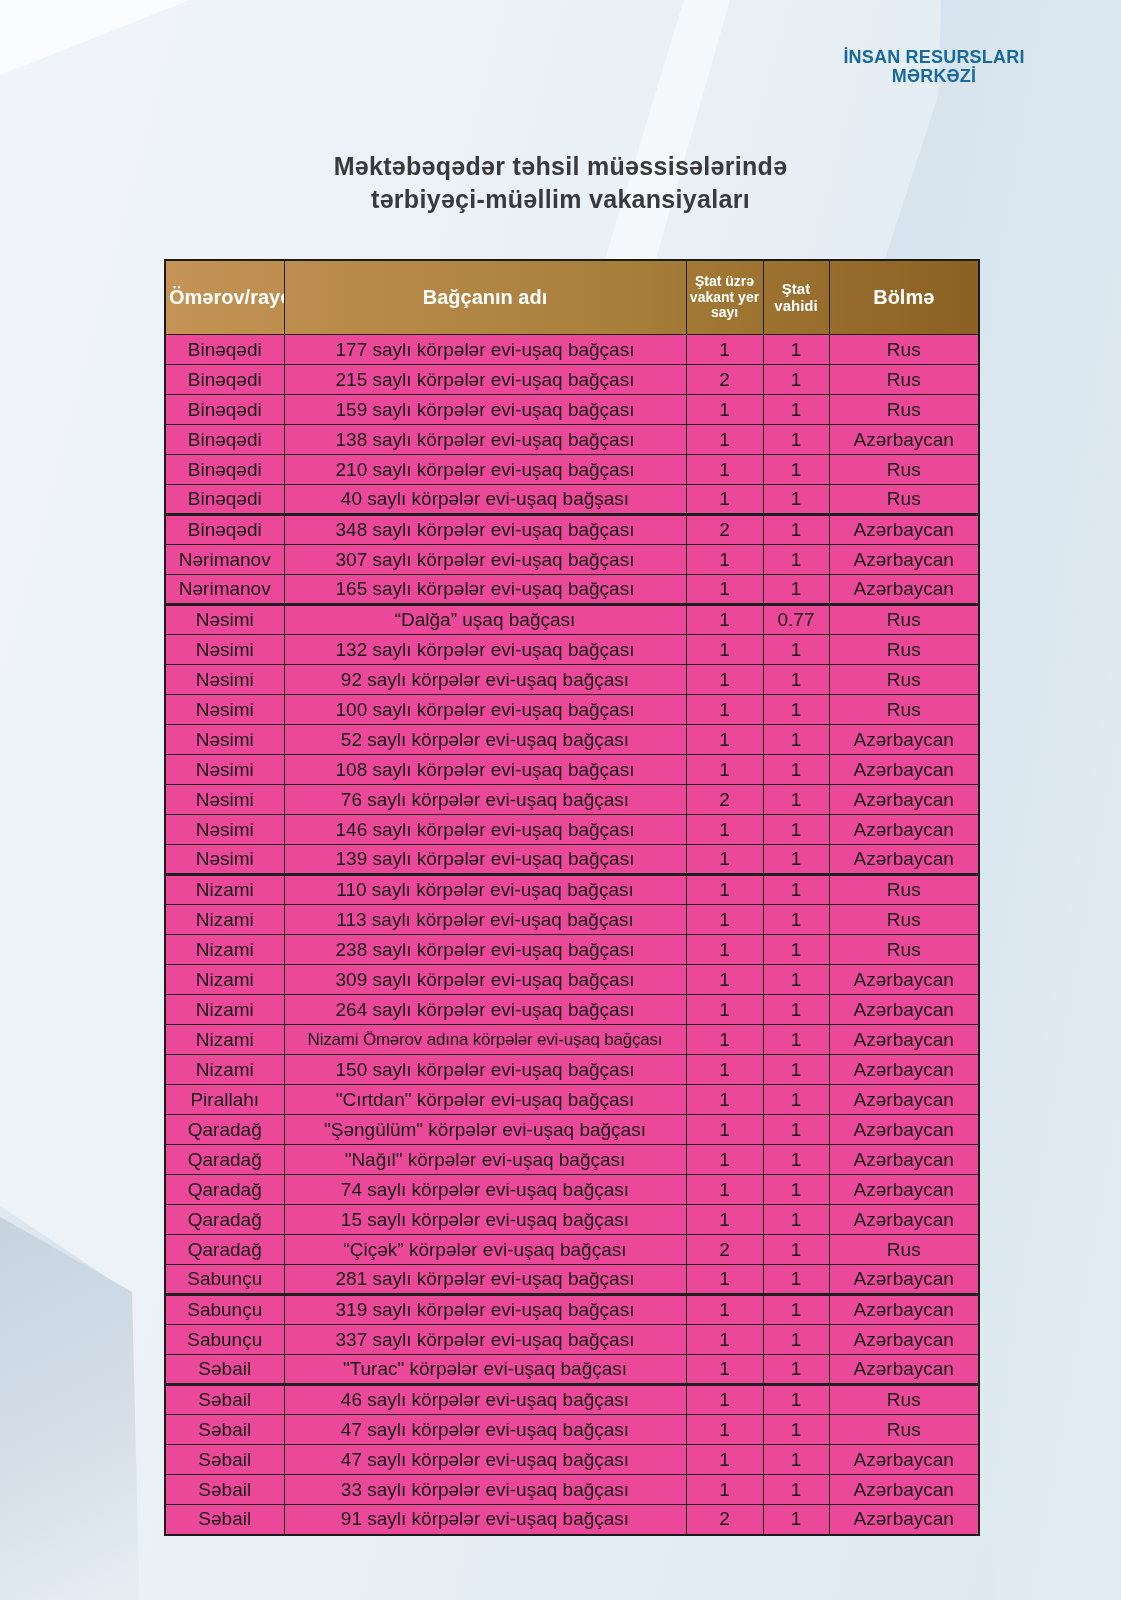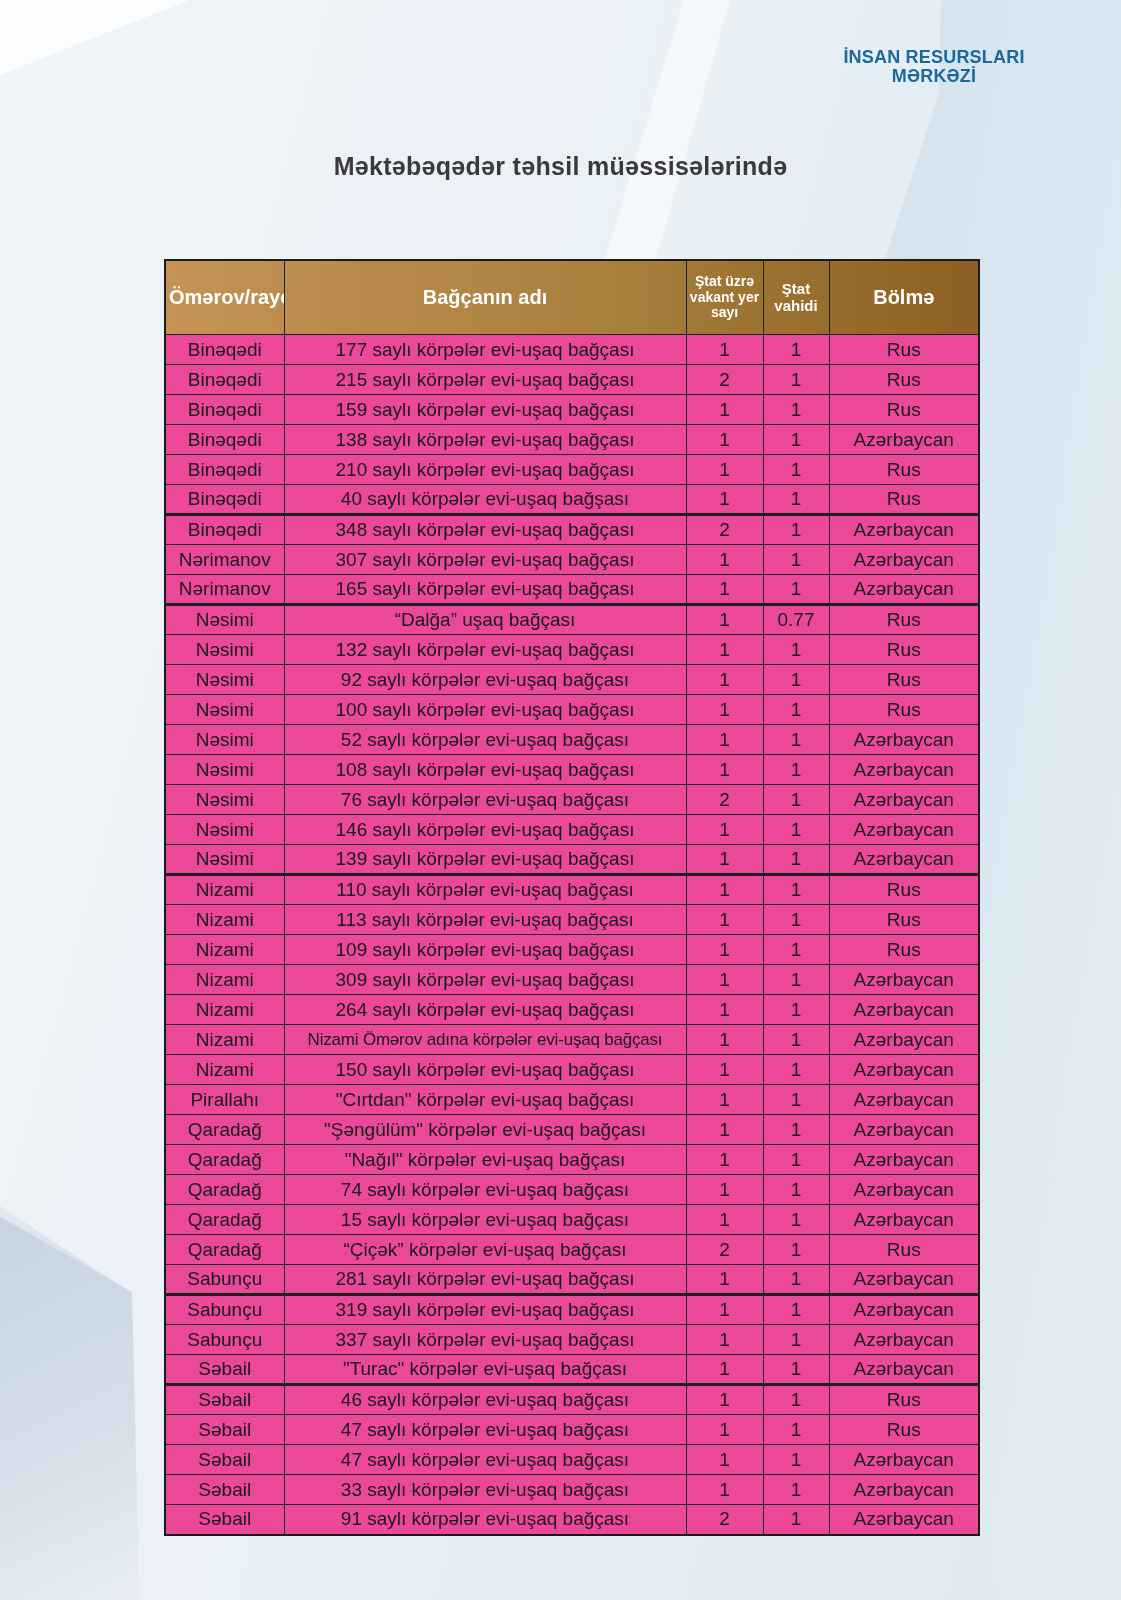--- a/index.html
+++ b/index.html
@@ -84,20 +84,21 @@
 
 <div class="content">
 
   <div class="brand" style="color: rgb(24, 106, 156);">
     <div>İNSAN RESURSLARI</div>
     <div>MƏRKƏZİ</div>
   </div>
 
   <div class="page-title">
     <div>Məktəbəqədər təhsil müəssisələrində</div>
+    <div>tərbiyəçi-müəllim vakansiyaları</div>
   </div>
 
   <div class="tbl-wrap">
     <table>
       <colgroup>
         <col class="c-district">
           <col class="c-name">
           <col class="c-vacant">
           <col class="c-unit">
           <col class="c-section">
@@ -247,21 +248,21 @@
           </tr>
           <tr>
             <td class="d-district">Nizami</td>
             <td class="d-name">113 saylı körpələr evi-uşaq bağçası</td>
             <td class="d-vacant">1</td>
             <td class="d-unit">1</td>
             <td class="d-section">Rus</td>
           </tr>
           <tr>
             <td class="d-district">Nizami</td>
-            <td class="d-name">109 saylı körpələr evi-uşaq bağçası</td>
+            <td class="d-name">238 saylı körpələr evi-uşaq bağçası</td>
             <td class="d-vacant">1</td>
             <td class="d-unit">1</td>
             <td class="d-section">Rus</td>
           </tr>
           <tr>
             <td class="d-district">Nizami</td>
             <td class="d-name">309 saylı körpələr evi-uşaq bağçası</td>
             <td class="d-vacant">1</td>
             <td class="d-unit">1</td>
             <td class="d-section">Azərbaycan</td>

